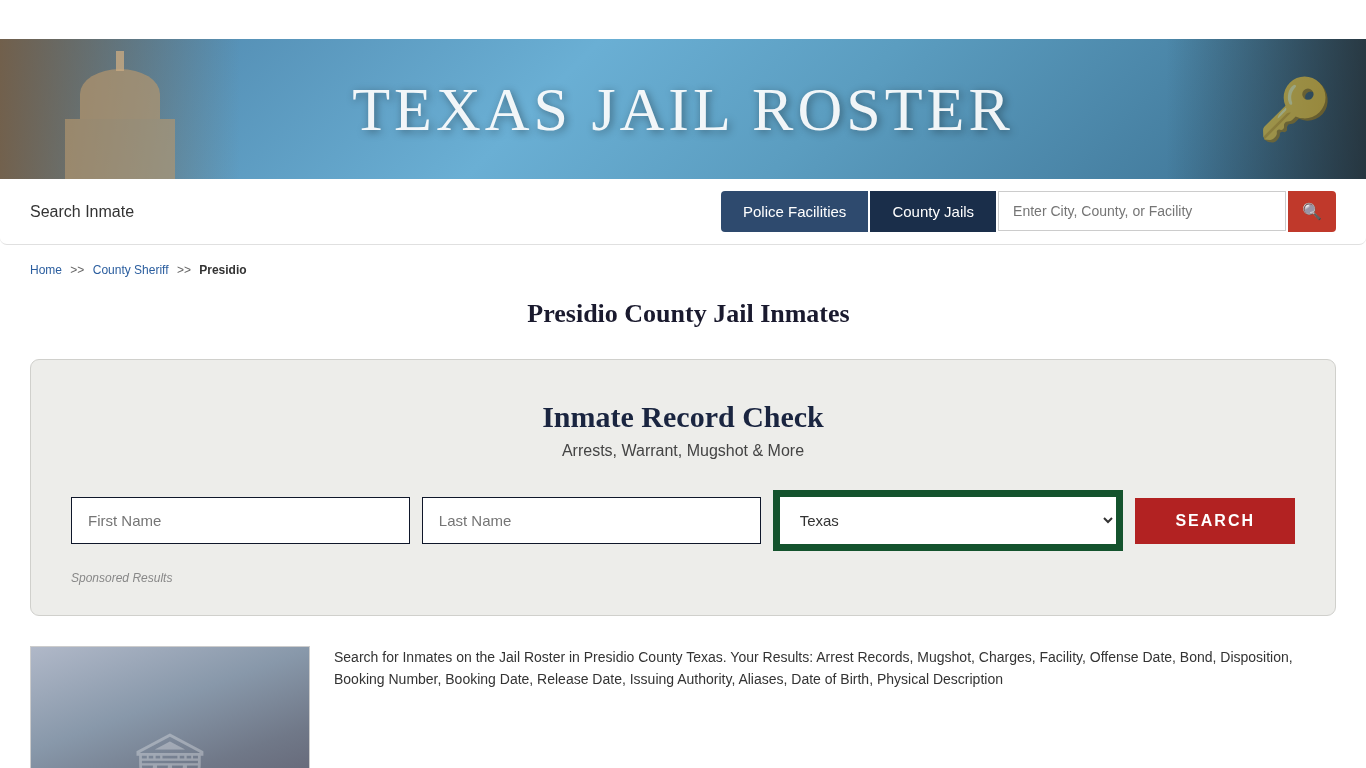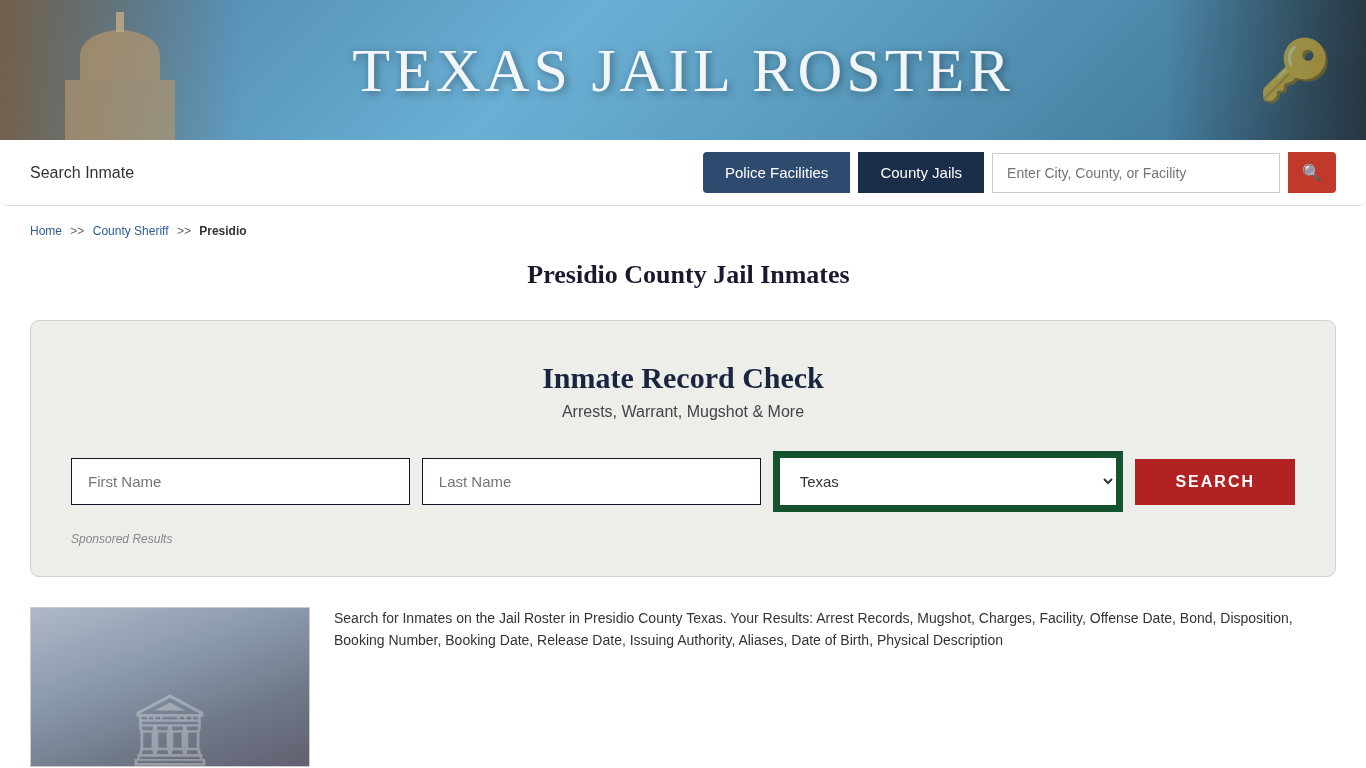--- a/index.html
+++ b/index.html
@@ -8,20 +8,21 @@
     
     .header-banner {
       width: 100%;
       height: 140px;
       background: linear-gradient(135deg, #4a7fa5 0%, #6aafd4 40%, #5b9dc0 60%, #3a6e8f 100%);
       position: relative;
       overflow: hidden;
       display: flex;
       align-items: center;
       justify-content: center;
+      margin-top: 39px;
     }
     .header-banner-title {
       font-size: 62px;
       font-family: 'Palatino Linotype', Palatino, serif;
       color: rgba(255,255,255,0.92);
       letter-spacing: 4px;
       text-shadow: 2px 2px 8px rgba(0,0,0,0.4);
       font-weight: normal;
       text-transform: uppercase;
       z-index: 2;
@@ -91,22 +92,22 @@
       border-radius: 7px;
     }
     .nav-left {
       flex: 1;
       font-size: 16px;
       color: #333;
       font-family: Arial, sans-serif;
     }
     .nav-right {
       display: flex;
-      align-items: flex-end;
-      gap: 8px;
+      align-items: flex-start;
+      gap: 2px;
     }
     .nav-btn-police {
       background: #2e4a6e;
       color: #fff;
       border: none;
       padding: 12px 22px;
       font-size: 15px;
       cursor: pointer;
       font-family: Arial, sans-serif;
       border-radius: 4px 0 0 4px;

